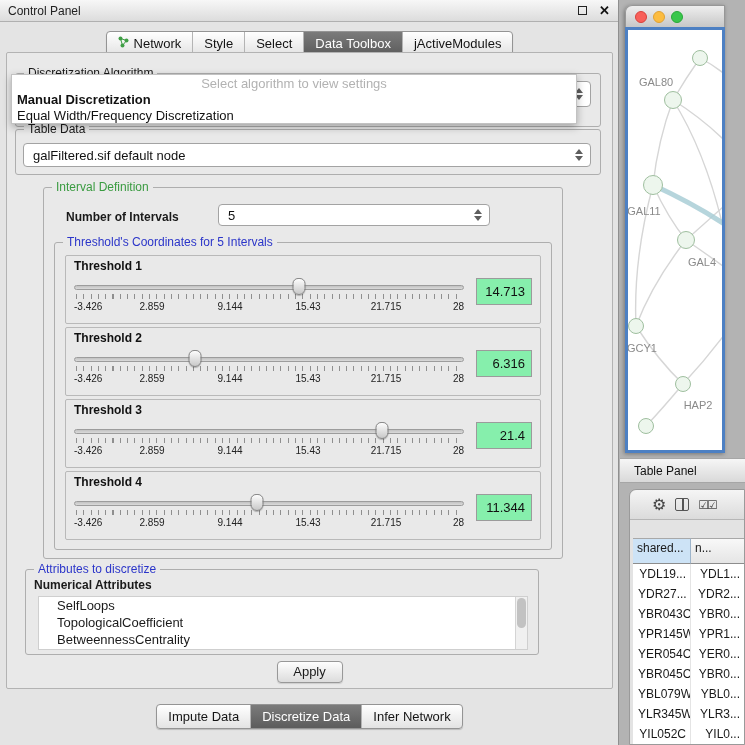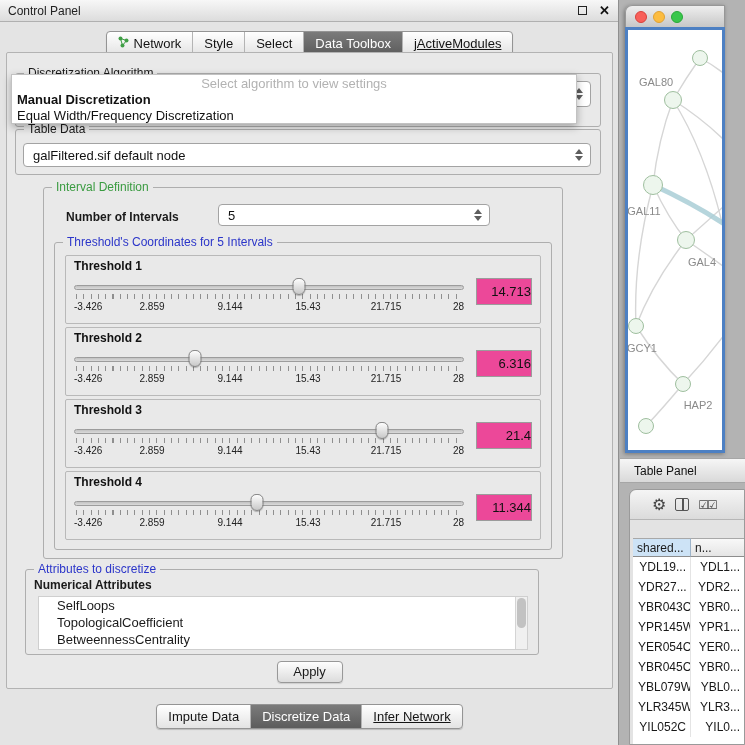--- a/index.html
+++ b/index.html
@@ -20,21 +20,21 @@
   .win-restore { width:9px; height:9px; border:1.5px solid #222; margin-right:12px; }
   .win-close { font-size:13px; font-weight:bold; color:#111; line-height:1; }
 
   .seg-bar { position:absolute; left:0; width:619px; display:flex; justify-content:center; }
   #top-tabs { top:31px; }
   #bottom-tabs { top:704px; }
   .segmented { display:inline-flex; border:1px solid #949494; border-radius:4px;
     background:linear-gradient(#ffffff,#e3e3e3); box-shadow:0 1px 1px rgba(0,0,0,.18); overflow:hidden; }
   .seg { padding:4px 11px; font-size:13px; color:#141414; border-right:1px solid #b4b4b4;
     display:flex; align-items:center; gap:5px; white-space:nowrap; }
-  .seg:last-child { border-right:none;text-decoration:underline; }
+  .seg:last-child { border-right:none; }
   .seg.selected { background:linear-gradient(#7b7b7b,var(--sel-tab,#5c5c5c)); color:#fff; }
 
   #cp-content { position:absolute; left:6px; top:52px; width:607px; height:637px;
     background:#e9e9e9; border:1px solid #b3b3b3; border-radius:2px; }
 
   .groupbox { position:absolute; border:1px solid #aeaeae; border-radius:3px; }
   .group-legend { position:absolute; top:-8px; left:8px; background:#e9e9e9;
     padding:0 4px; font-size:12px; color:#1a1a1a; white-space:nowrap; }
   .legend-green { color:var(--green-title,#3a9b41); }
   .legend-blue  { color:var(--blue-title,#2b35c9); }
@@ -78,23 +78,23 @@
     background:linear-gradient(#fdfdfd,#c8c8c8); border:1px solid #858585;
     border-radius:6px 6px 7px 7px; transform:translateX(-50%);
     box-shadow:0 1px 1px rgba(0,0,0,.25); z-index:2; }
   .slider-ticks { position:absolute; left:2px; right:2px; top:16px; height:5px;
     background:repeating-linear-gradient(to right,#8f8f8f 0,#8f8f8f 1px,transparent 1px,transparent 7.3px); }
   .slider-scale { position:absolute; left:0; right:0; top:23px; height:12px;
     font-size:10px; color:#222; }
   .scale-label { position:absolute; transform:translateX(-50%); white-space:nowrap; }
   .scale-label.first { transform:none; }
   .scale-label.last  { transform:translateX(-100%); }
-  .threshold-value { width:56px; height:27px; background:#ec4899; border:1px solid #9b9b9b;
+  .threshold-value { width:56px; height:27px; background:#86efac; border:1px solid #9b9b9b;
     font-family:"Liberation Sans",sans-serif; font-size:13px; color:#111;
-    text-align:right; }
+    text-align:right; padding-right:6px; }
 
   #attrs-group { left:18px; top:516px; width:514px; height:86px; }
   #attrs-subtitle { position:absolute; left:8px; top:8px; font-weight:bold; font-size:12px; }
   #attr-list { position:absolute; left:12px; top:26px; width:490px; height:54px;
     background:#fff; border:1px solid #cfcfcf; overflow:hidden; font-size:13px; }
   #attr-list .li { height:17px; line-height:17px; padding-left:18px; white-space:nowrap; }
   #attr-scrollbar { position:absolute; right:0; top:0; bottom:0; width:12px;
     background:#f0f0f0; border-left:1px solid #d4d4d4; }
   #attr-scroll-thumb { position:absolute; top:1px; left:1px; width:9px; height:58%;
     background:#c2c2c2; border-radius:5px; }
@@ -131,21 +131,21 @@
   #table-window { position:absolute; left:629px; top:489px; width:116px; height:256px;
     background:#e3e3e3; border:1px solid #9a9a9a; border-radius:7px 0 0 0; overflow:hidden; }
   #tw-toolbar { position:absolute; left:0; top:0; right:0; height:30px;
     background:linear-gradient(#f5f5f5,#dbdbdb); border-bottom:1px solid #b6b6b6;
     border-radius:7px 0 0 0; display:flex; align-items:center; gap:9px; padding-left:22px; }
   .gear-icon { font-size:16px; color:#444; line-height:1; }
   .columns-icon { width:14px; height:13px; border:1.5px solid #555; border-radius:2px; position:relative; }
   .columns-icon:before { content:""; position:absolute; left:50%; top:0; bottom:0; width:1.5px; background:#555; }
   .check-icon { font-size:12px; color:#4a4a4a; letter-spacing:-2px; }
   #tw-table { position:absolute; left:3px; right:0; top:48px; bottom:0; background:#fff; }
-  .tw-header { display:flex; height:19px; }
+  .tw-header { display:flex; height:26px; }
   .tw-th { font-size:12px; padding:2px 4px; white-space:nowrap; overflow:hidden;
     border-top:1px solid #a8a8a8; border-bottom:1px solid #8d8d8d; }
   .tw-th.sel { width:58px; background:var(--sel-col,#cde3f6); border-right:1px solid #9db4ca; }
   .tw-th.normal { flex:1; background:linear-gradient(#f8f8f8,#e5e5e5); }
   .tw-row { display:flex; height:20px; font-size:12px; color:#181818; }
   .tw-td { padding:3px 4px 0 5px; white-space:nowrap; overflow:hidden;text-align:right; }
   .tw-td.c1 { width:58px; border-right:1px solid #e4e4e4; }
   .tw-td.c2 { flex:1; }
 </style>
 </head>

